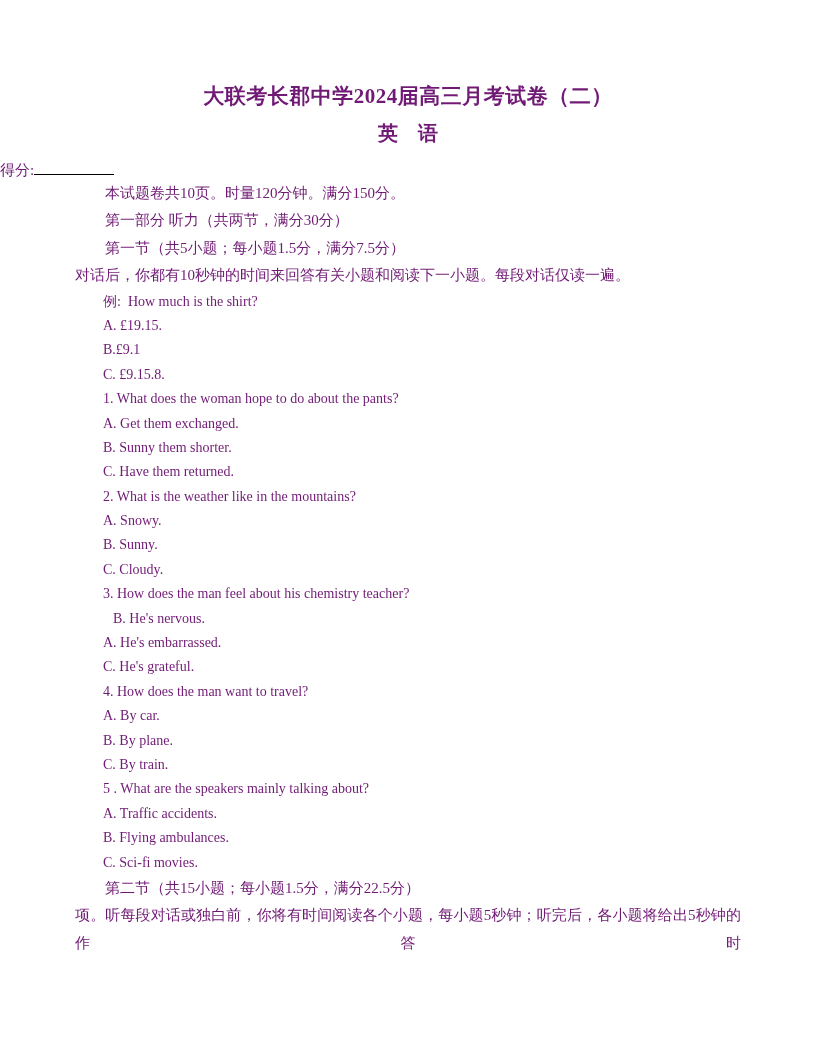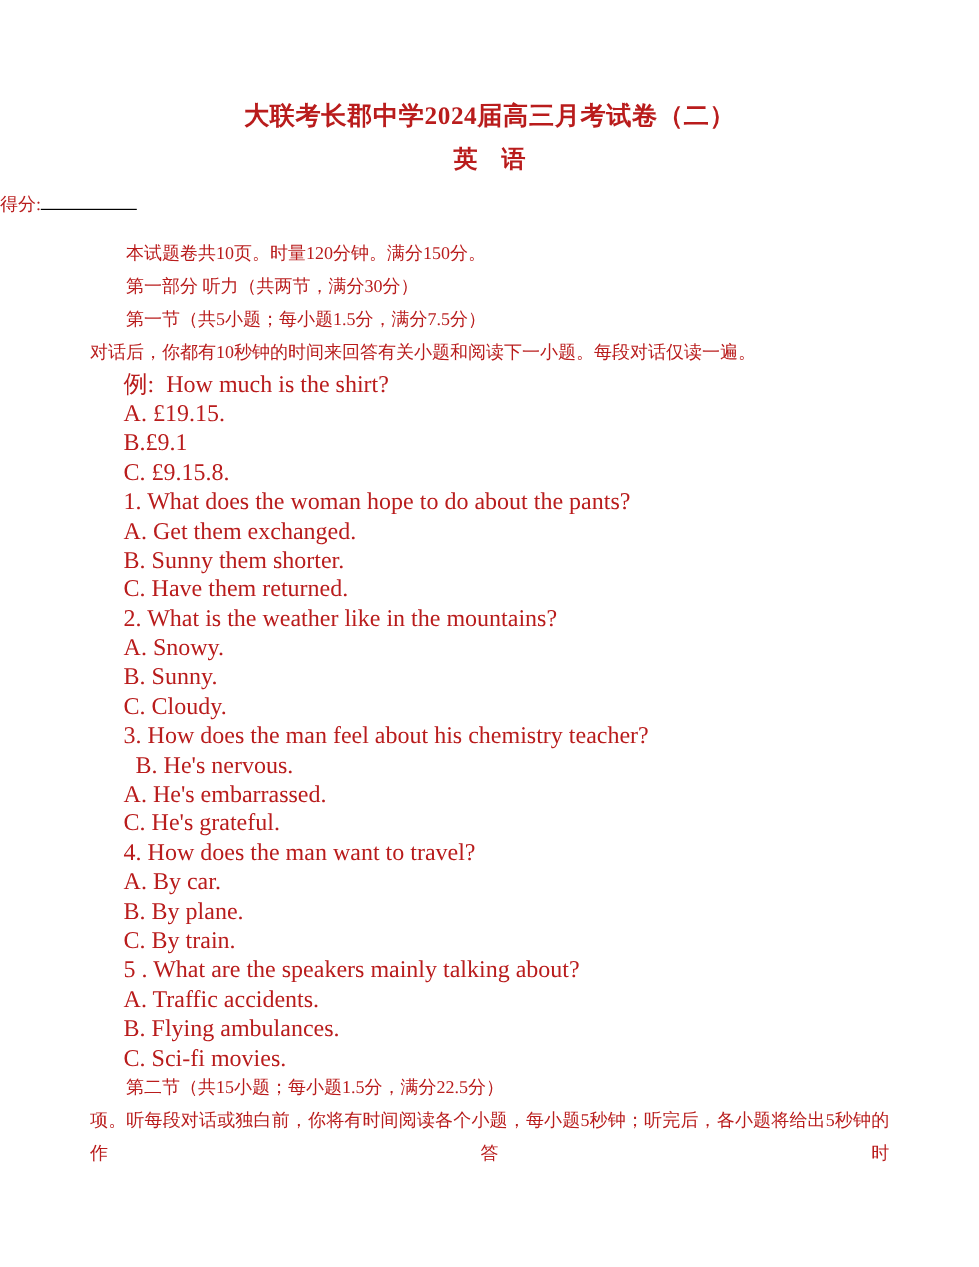--- a/index.html
+++ b/index.html
@@ -1,21 +1,21 @@
 <!DOCTYPE html>
 <html><head>
 <meta charset="utf-8">
 <style>
   html, body { margin: 0; padding: 0; background: #ffffff; }
   .page {
     position: relative;
     width: 816px;
     height: 1056px;
     background: #ffffff;
-    color: #b91c1c;
+    color: #701a75;
     font-family: "Liberation Serif", "DejaVu Serif", serif;
     overflow: hidden;
   }
   .title {
     padding-top: 84px;
     text-align: center;
     font-size: 21px;
     font-weight: 700;
     letter-spacing: 0.5px;
     line-height: 24px;
@@ -35,33 +35,33 @@
     line-height: 20px;
   }
   .score-blank {
     display: inline-block;
     width: 80px;
     height: 14px;
     border-bottom: 1px solid #000000;
     vertical-align: baseline;
   }
   .doc-body {
-    margin-top: 19px;
+    margin-top: 0;
     padding: 0 75px;
   }
   .line { white-space: pre-wrap; }
   .cni, .cnij, .cnf, .cnfj {
     font-size: 15px;
     height: 27.4px;
     line-height: 27.4px;
   }
   .cni, .cnij { text-indent: 30px; }
   .cnij, .cnfj { text-align: justify; text-align-last: justify; }
   .en, .en2 {
-    font-size: 20px;
+    font-size: 14px;
     height: 24.4px;
     line-height: 24.4px;
   }
   .en  { padding-left: 28px; }
   .en2 { padding-left: 38px; }
 </style>
 </head>
 <body>
 
 <div class="page">

